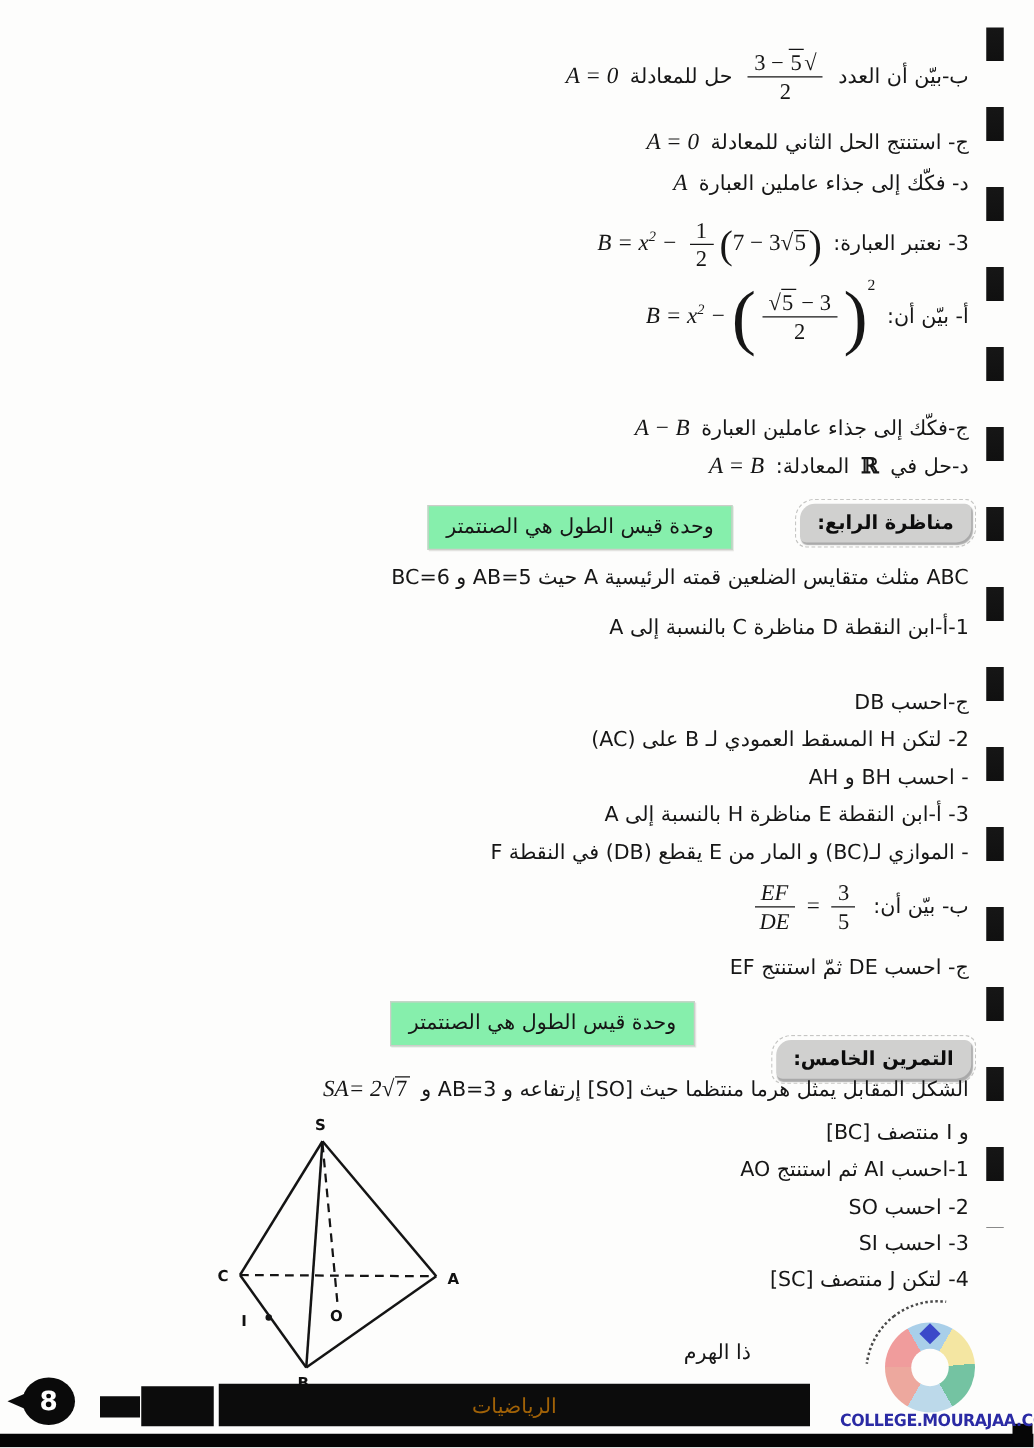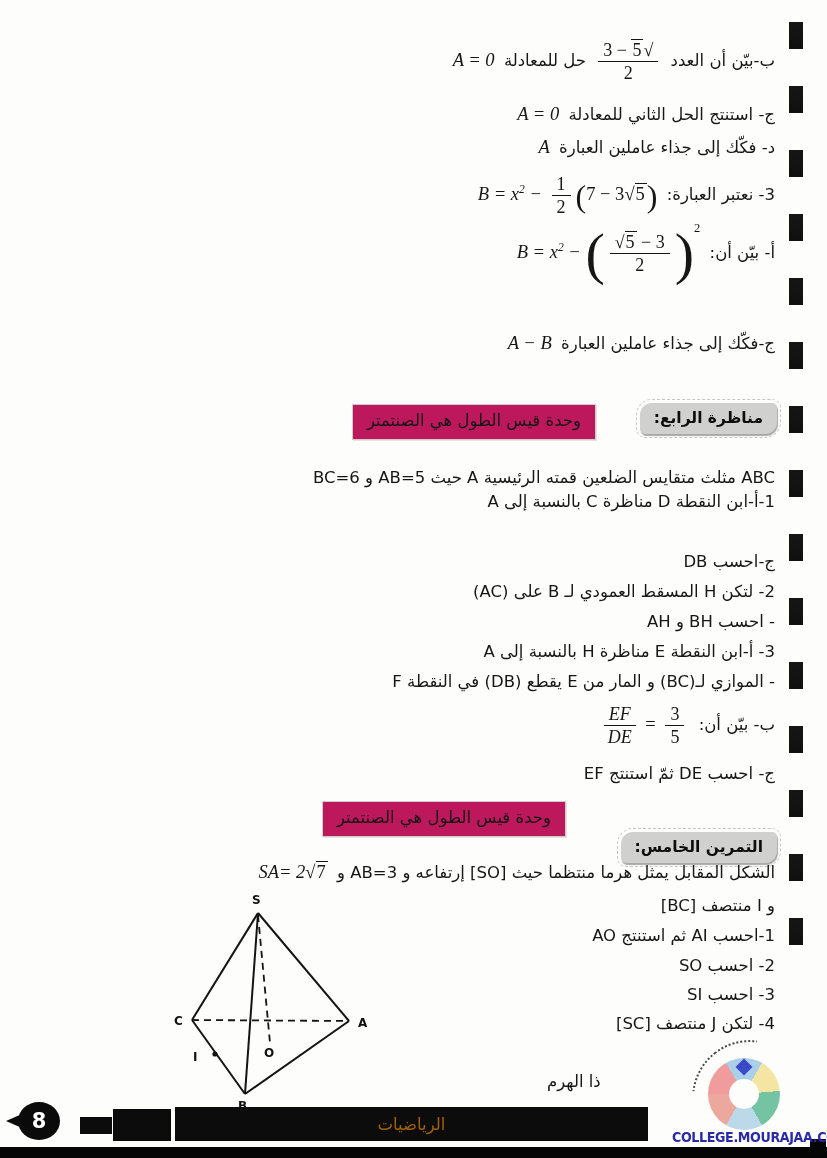--- a/index.html
+++ b/index.html
@@ -33,21 +33,21 @@
   .outersup{position:relative;top:-26px;font-size:12.5px;font-style:normal;}
   .bb{font-family:"DejaVu Serif",serif;font-style:normal;font-weight:bold;font-size:17px;}
   
   .badge{
     position:absolute;right:50px;background:#d0d0cf;color:#0d0d0d;font-weight:bold;font-size:15.5px;
     padding:6px 14px 7px;border-radius:12px 5px 12px 5px;direction:rtl;white-space:nowrap;
     box-shadow:1px 2px 1px #a9a9a9;outline:1px dashed #c6c6c4;outline-offset:3px;
   }
   .notebox{
     position:absolute;border:1px solid #cdcdc9;box-shadow:1px 1px 0 #e3e3e0;
-    padding:6px 14px 9px;font-size:16.5px;direction:rtl;white-space:nowrap;background:#be185d;margin-left:10px;
+    padding:6px 14px 9px;font-size:16.5px;direction:rtl;white-space:nowrap;background:#86efac;
   }
   
   .figure{position:absolute;left:166px;top:891px;width:222px;height:232px;}
   .figure text{font-family:"DejaVu Sans",sans-serif;font-size:12px;font-weight:bold;fill:#111;}
   
   .pagenum{
     position:absolute;left:18px;top:1102px;width:42px;height:38px;background:#0a0a0a;border-radius:50%;
     color:#fff;font-weight:bold;font-size:21px;display:flex;align-items:center;justify-content:center;
   }
   .pagenum::before{
@@ -136,29 +136,35 @@
       </span><span class="bigp2">)</span><span class="outersup">2</span>
     </span>
   </div>
 
 
   <div class="line" style="top:333px;">
     <span>ج-فكّك إلى جذاء عاملين العبارة</span>
     <span class="math">A − B</span>
   </div>
 
+  <div class="line" style="top:363px;">
+    <span>د-حل في</span>
+    <span class="bb">ℝ</span>
+    <span>المعادلة:</span>
+    <span class="math">A = B</span>
+  </div>
 
   <div class="badge" style="top:403px;">
     <span>مناظرة الرابع:</span>
   </div>
   <div class="notebox" style="left:342px;top:404px;">
     <span>وحدة قيس الطول هي الصنتمتر</span>
   </div>
 
-  <div class="line" style="top:468px;"><span>ABC مثلث متقايس الضلعين قمته الرئيسية A حيث AB=5 و BC=6</span></div>
+  <div class="line" style="top:452px;"><span>ABC مثلث متقايس الضلعين قمته الرئيسية A حيث AB=5 و BC=6</span></div>
   <div class="line" style="top:492px;"><span>1-أ-ابن النقطة D مناظرة C بالنسبة إلى A</span></div>
   <div class="line" style="top:552px;"><span>ج-احسب DB</span></div>
   <div class="line" style="top:582px;"><span>2- لتكن H المسقط العمودي لـ B على (AC)</span></div>
   <div class="line" style="top:612px;"><span>- احسب BH و AH</span></div>
   <div class="line" style="top:642px;"><span>3- أ-ابن النقطة E مناظرة H بالنسبة إلى A</span></div>
   <div class="line" style="top:672px;"><span>- الموازي لـ(BC) و المار من E يقطع (DB) في النقطة F</span></div>
 
   <div class="line" style="top:704px;">
     <span>ب- بيّن أن:</span>
     <span class="math">

